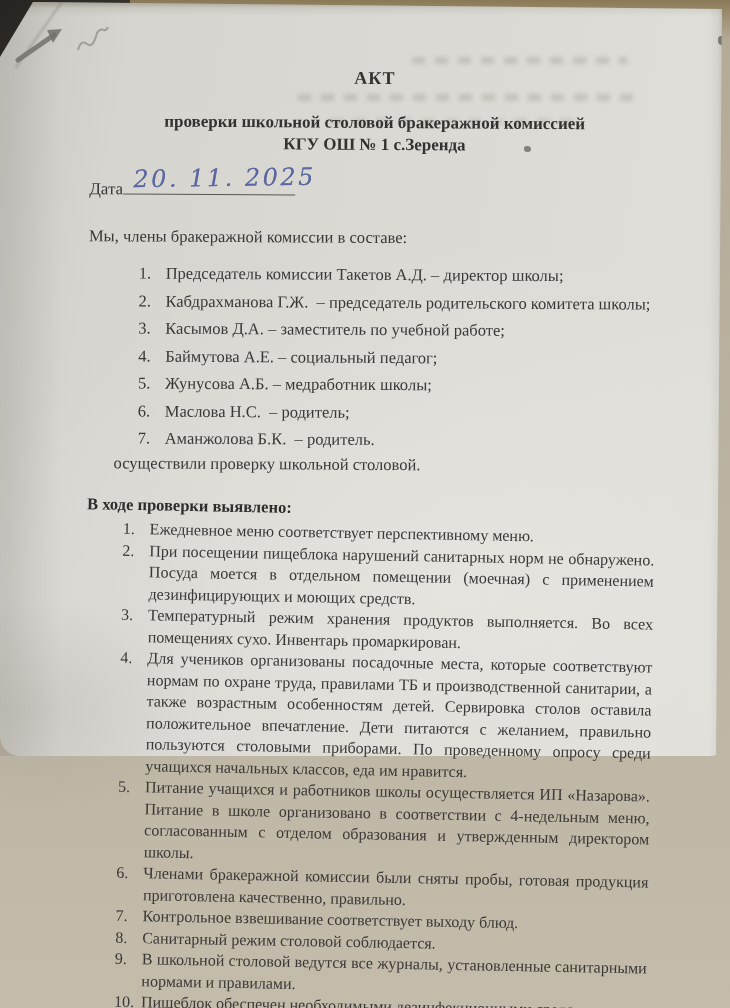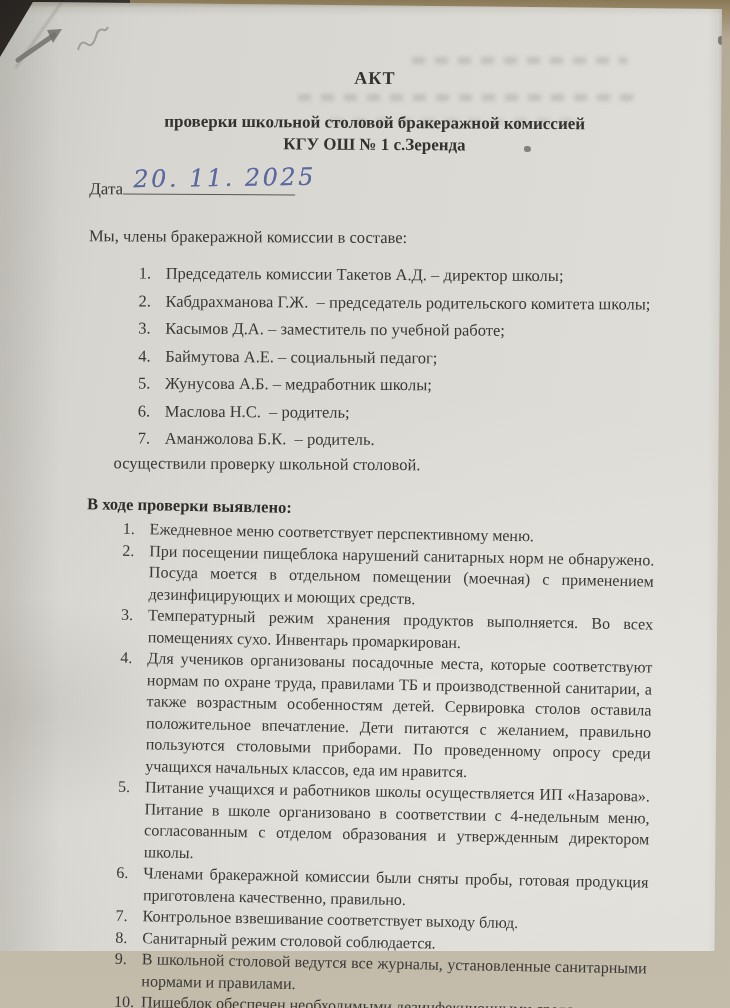--- a/index.html
+++ b/index.html
@@ -10,25 +10,26 @@
   }
   .photo{
     position:relative;width:730px;height:1008px;
     background:linear-gradient(180deg,#8a7956 0px,#9a8a6c 12px,#b3aa97 40px,#bdb5a4 60%,#c3bcab 100%);
   }
   .bg-corner{
     position:absolute;left:0;top:0;width:130px;height:130px;
     background:linear-gradient(135deg,#262320 0%,#33302b 45%,#4a443c 70%,#6f6656 100%);
   }
   .paper{
-    position:absolute;left:0;top:0;width:730px;height:951px;
+    position:absolute;left:0;top:0;width:730px;height:756px;
     background:
       radial-gradient(ellipse 700px 500px at 62% 78%, rgba(236,235,230,.55), rgba(236,235,230,0) 70%),
       linear-gradient(100deg,#c9c8c3 0%,#d6d5d0 16%,#dad9d4 50%,#e0dfda 100%);
     clip-path:polygon(33px 2px,722px 9px,714px 1008px,0px 1008px,0px 57px);
+    border-radius:20px;
   }
   .paper::before{ 
     content:"";position:absolute;inset:0;
     background:
       linear-gradient(180deg,rgba(95,85,62,.30) 0 4px,rgba(95,85,62,.10) 8px,rgba(95,85,62,0) 16px),
       linear-gradient(270deg,rgba(90,84,70,.28) 0 5px,rgba(90,84,70,.08) 12px,rgba(90,84,70,0) 22px),
       linear-gradient(90deg,rgba(120,114,100,.18) 0 6px,rgba(120,114,100,0) 60px);
     pointer-events:none;
   }
   .corner-crease{

